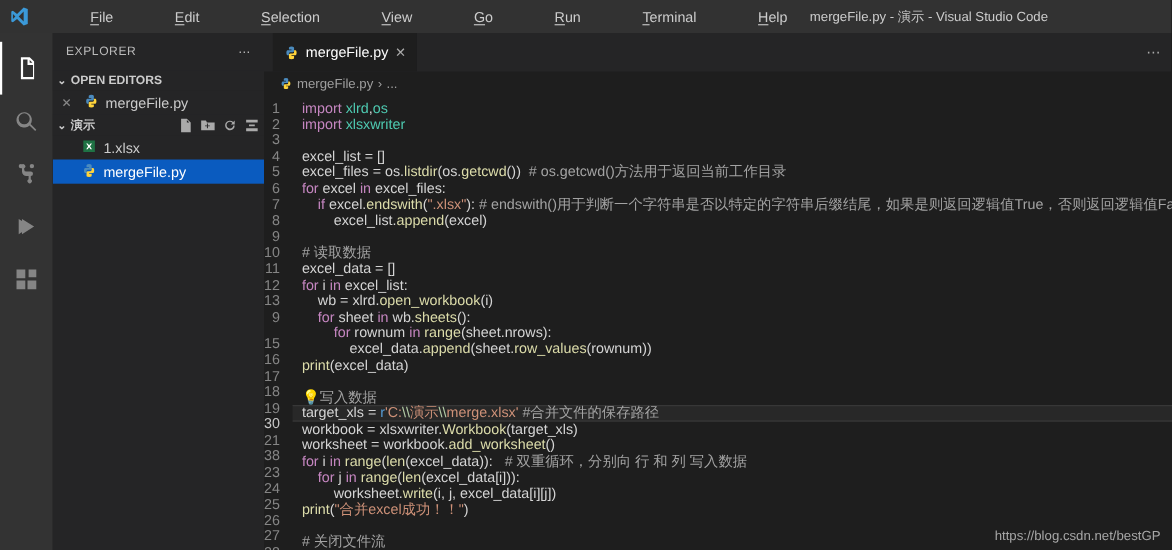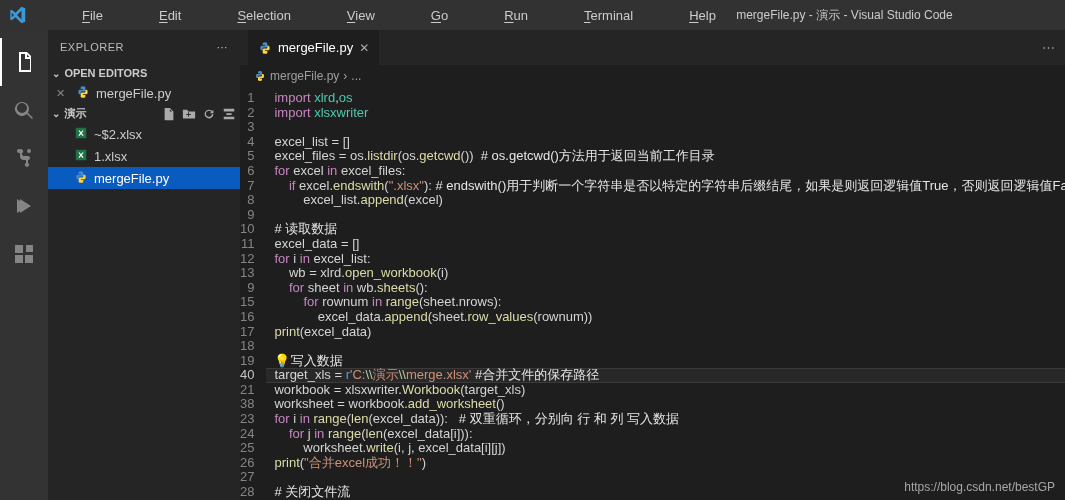--- a/index.html
+++ b/index.html
@@ -31,21 +31,21 @@
 .tab .picon{width:14px;height:14px;}
 .tab .close{color:#aaa;font-size:12px;}
 .breadcrumb{height:22px;padding-left:14px;display:flex;align-items:center;font-size:12px;color:#9f9f9f;gap:4px;}
 .code-area{flex:1;display:flex;overflow:auto;font-family:Consolas,"Courier New",monospace;font-size:13px;line-height:14.6px;}
 .gutter{width:48px;text-align:right;color:#858585;padding:4px 12px 0 0;user-select:none;}
 .code{flex:1;padding:4px 0 0 8px;white-space:pre;color:#d4d4d4;position:relative;}
 .hl-line{position:absolute;background:#282828;left:0;right:0;height:14.6px;z-index:0;border:1px solid #3a3a3a;border-left:none;border-right:none;box-sizing:border-box;}
 .tok-kw{color:#c586c0;}
 .tok-mod{color:#4ec9b0;}
 .tok-str{color:#ce9178;}
-.tok-cmt{color:#e5e5e5;}
+.tok-cmt{color:#a3a3a3;}
 .tok-fn{color:#dcdcaa;}
 .tok-num{color:#b5cea8;}
 .tok-const{color:#569cd6;}
 .bulb{color:#ffcc00;}
 .tab-actions{margin-left:auto;padding-right:10px;display:flex;align-items:center;color:#aaa;}
 .watermark{position:fixed;right:10px;bottom:6px;font-size:12px;color:#bfbfbf;opacity:.85;pointer-events:none;}
 svg{display:block;}
 </style>
 </head>
 <body>
@@ -154,29 +154,20 @@
             </svg>
           </span>
         <span>
             <svg width="14" height="14" viewBox="0 0 16 16">
               <path fill="currentColor" d="M2 2h12v3H2V2zm0 9h12v3H2v-3zm3-4h6v2H5V7z"></path>
             </svg>
           </span>
       </span>
     </div>
     <div id="file-list">
-        <div class="file-item indent">
-          <span class="ficon">
-            <svg width="14" height="14" viewBox="0 0 16 16">
-              <path fill="#1f7244" d="M2 2h12v12H2z"></path>
-              <path fill="#fff" d="M5 5l2 3-2 3h1.5L8 9l1.5 2H11L9 8l2-3H9.5L8 7 6.5 5z"></path>
-            </svg>
-          </span>
-          <span>~$2.xlsx</span>
-        </div>
         <div class="file-item indent">
           <span class="ficon">
             <svg width="14" height="14" viewBox="0 0 16 16">
               <path fill="#1f7244" d="M2 2h12v12H2z"></path>
               <path fill="#fff" d="M5 5l2 3-2 3h1.5L8 9l1.5 2H11L9 8l2-3H9.5L8 7 6.5 5z"></path>
             </svg>
           </span>
           <span>1.xlsx</span>
         </div>
         <div class="file-item indent selected">
@@ -228,26 +219,26 @@
           <div style="height: 14.6px;">5</div>
           <div style="height: 14.6px;">6</div>
           <div style="height: 14.6px;">7</div>
           <div style="height: 14.6px;">8</div>
           <div style="height: 14.6px;">9</div>
           <div style="height: 14.6px;">10</div>
           <div style="height: 14.6px;">11</div>
           <div style="height: 14.6px;">12</div>
           <div style="height: 14.6px;">13</div>
           <div style="height: 14.6px;">9</div>
-          <div style="height: 14.6px;">15</div>
+          <div style="height: 14.6px; margin-top: 10px;">15</div>
           <div style="height: 14.6px;">16</div>
           <div style="height: 14.6px;">17</div>
           <div style="height: 14.6px;">18</div>
           <div style="height: 14.6px;">19</div>
-          <div style="height: 14.6px; color: rgb(198, 198, 198);">40</div>
+          <div style="height: 14.6px; color: rgb(198, 198, 198);">30</div>
           <div style="height: 14.6px;">21</div>
           <div style="height: 14.6px;">38</div>
           <div style="height: 14.6px;">23</div>
           <div style="height: 14.6px;">24</div>
           <div style="height: 14.6px;">25</div>
           <div style="height: 14.6px; text-align: right;">26</div>
           <div style="height: 14.6px;">27</div>
           <div style="height: 14.6px;">28</div>
           <div style="height: 14.6px;">29</div>
         </div>

